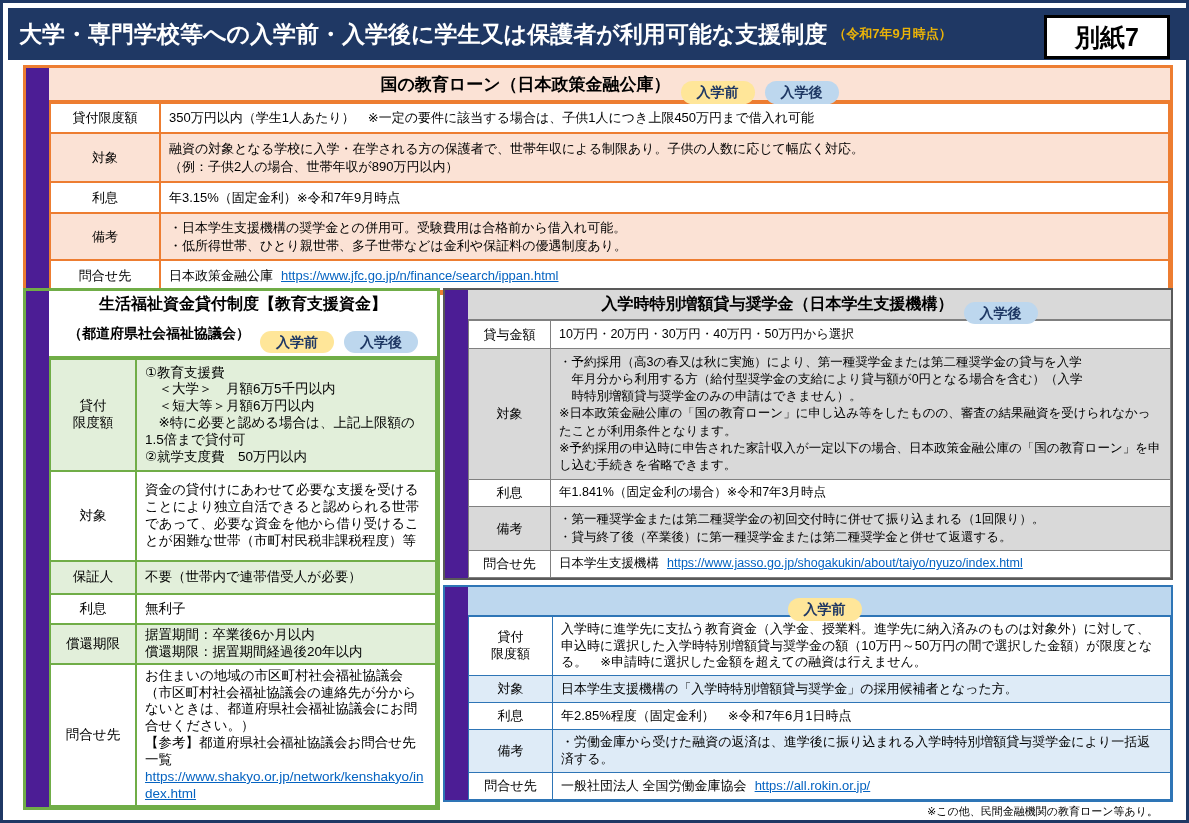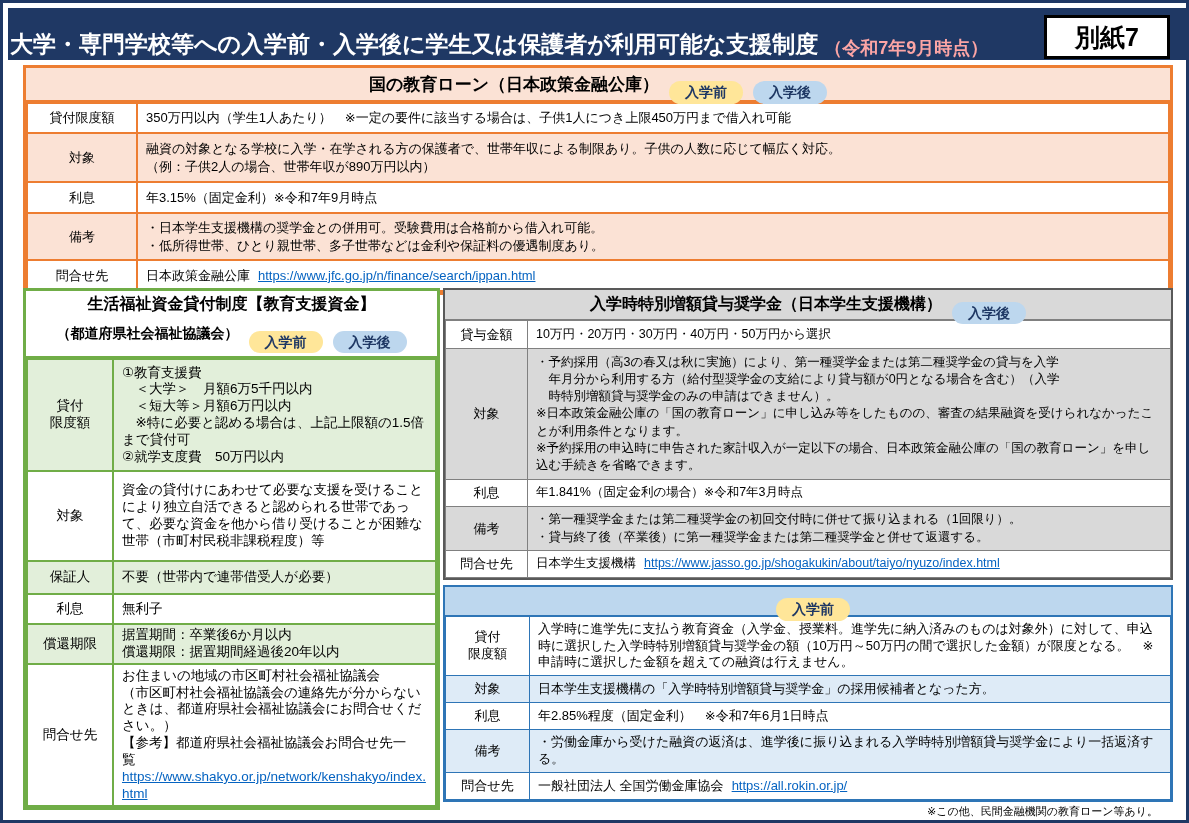--- a/index.html
+++ b/index.html
@@ -10,28 +10,28 @@
     --blue-border:#2E75B6;   --blue-fill:#DEEBF7; --blue-header-fill:#BDD7EE;
     --badge-pre:#FFE699; --badge-post:#BDD7EE; --link:#0563C1;
   }
   *{box-sizing:border-box;}
   html,body{margin:0;padding:0;}
   body{font-family:"Liberation Sans","DejaVu Sans",sans-serif;background:#fff;}
   .page{position:relative;width:1189px;height:823px;background:#fff;border:3px solid var(--navy);overflow:hidden;}
 
   
   .title-band{position:absolute;left:5px;top:5px;width:1179px;height:52px;background:var(--navy);
-    display:flex;align-items:flex-end;padding-left:2px;}
+    display:flex;align-items:center;padding-left:11px;}
   .page-title{color:#fff;font-weight:bold;font-size:23px;white-space:nowrap;}
-  .date-note{color:#fca5a5;font-size:18px;font-weight:bold;margin-left:6px;white-space:nowrap;}
+  .date-note{color:#eab308;font-size:13px;font-weight:bold;margin-left:6px;white-space:nowrap;}
   .corner-box{position:absolute;right:16px;top:12px;z-index:5;background:#fff;border:3px solid #000;
     padding:4px 28px;font-size:25px;font-weight:bold;color:#000;line-height:1.2;}
 
   
-  .tbl{position:absolute;background:#4c1d95;}
+  .tbl{position:absolute;background:#4c1d95;padding-left:23px;}
   .tbl .hdr{text-align:center;font-weight:bold;display:flex;align-items:center;justify-content:center;}
   .tbl table{width:100%;border-collapse:collapse;table-layout:fixed;}
   .tbl td{vertical-align:middle;padding:2px 8px;line-height:1.32;background:#fff;}
   .tbl td.lbl{text-align:center;padding:2px 2px;}
   .line{min-height:1em;}
   .line span{margin-right:8px;}
   a.lnk{color:var(--link);text-decoration:underline;word-break:break-all;}
 
   .badge{display:inline-block;border-radius:12px;padding:2px 16px;font-weight:bold;font-size:14px;
     margin-left:10px;color:#1F3864;line-height:1.3;margin-top:17px;}

